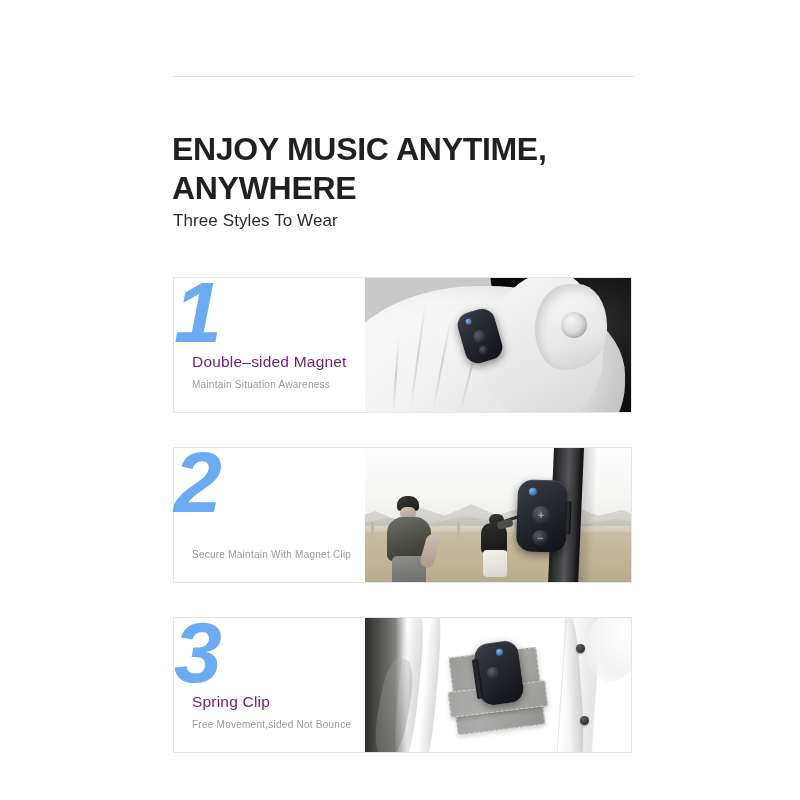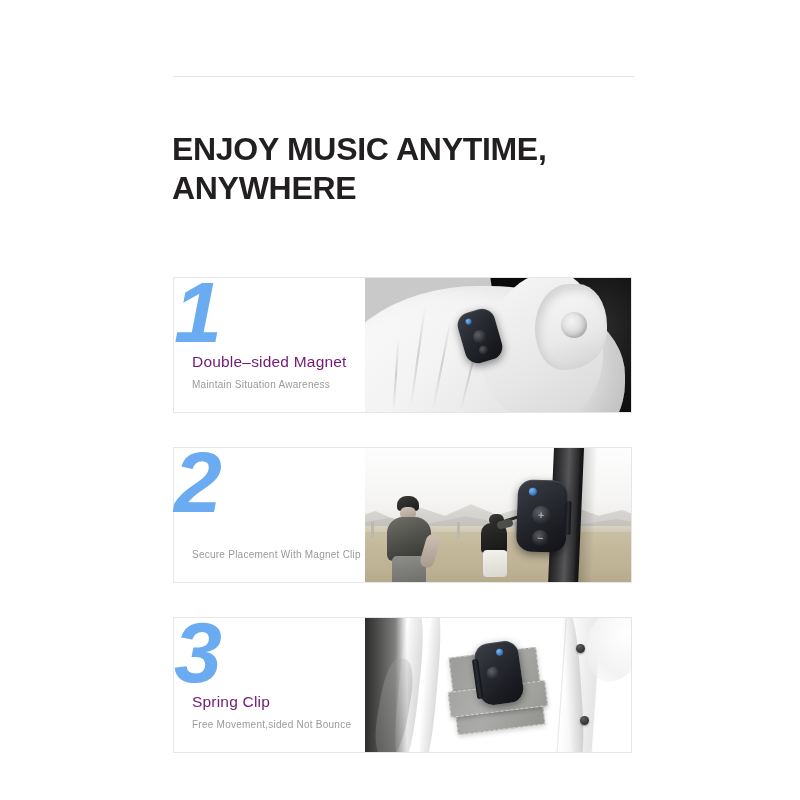--- a/index.html
+++ b/index.html
@@ -312,20 +312,21 @@
 </head>
 <body>
 
 <div class="page">
 
   <div class="top-rule"></div>
 
   <div class="headline">ENJOY MUSIC ANYTIME,
 ANYWHERE</div>
 
+  <div class="subhead">Three Styles To Wear</div>
 
   <div class="numeral numeral-1">1</div>
 
   <div class="card card-1">
 
     <div class="card-text">
       <p class="card-title">Double–sided Magnet</p>
       <p class="card-sub">Maintain Situation Awareness</p>
     </div>
 
@@ -346,21 +347,21 @@
         <div class="device-btn" style="left:14px; top:36px; width:9px;  height:9px;"></div>
       </div>
     </div>
   </div>
 
   <div class="numeral numeral-2">2</div>
 
   <div class="card card-2">
 
     <div class="card-text">
-      <p class="card-sub">Secure Placement With Magnet Clip</p>
+      <p class="card-sub">Secure Maintain With Magnet Clip</p>
     </div>
 
     <div class="photo ph2">
       <div class="ph2-sky"></div>
       <div class="ph2-mtn"></div>
       <div class="ph2-mtn2"></div>
       <div class="ph2-ground2"></div>
       <div class="ph2-ground"></div>
 
       <div class="ph2-fence" style="left:6px;"></div>

